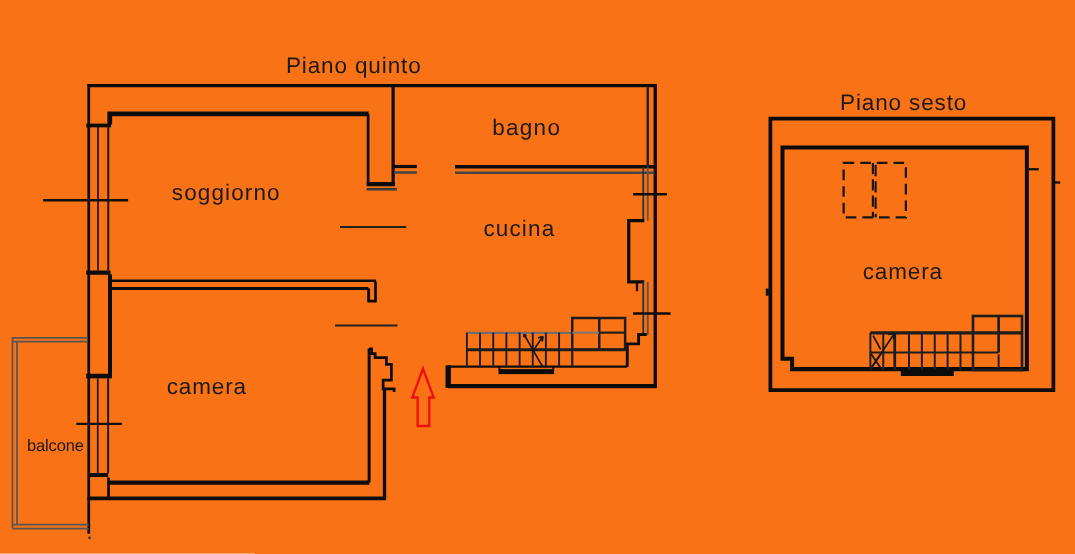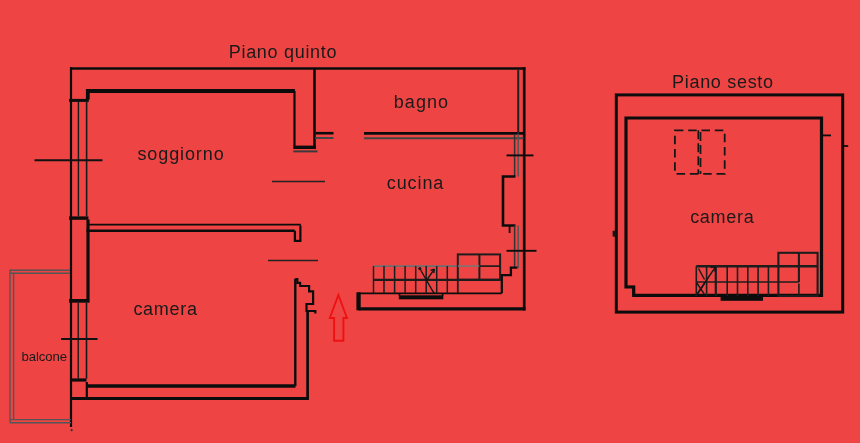--- a/index.html
+++ b/index.html
@@ -1,16 +1,16 @@
 <!DOCTYPE html>
 <html><head>
 <meta charset="utf-8">
 <style>
   html,body{margin:0;padding:0;background:#fff;}
-  #wrap{position:relative;width:860px;height:443px;background:#ef4444;overflow:hidden;}
+  #wrap{position:relative;width:860px;height:443px;background:#f97316;overflow:hidden;}
   svg{position:absolute;left:0;top:0;}
   text{font-family:"Liberation Sans",sans-serif;fill:#1a1a1a;}
 </style>
 </head>
 <body>
 <div id="wrap">
 <svg width="860" height="443" viewBox="0 0 860 443">
 
   <text x="283" y="58.4" font-size="18" letter-spacing="0.7" text-anchor="middle">Piano quinto</text>
 

